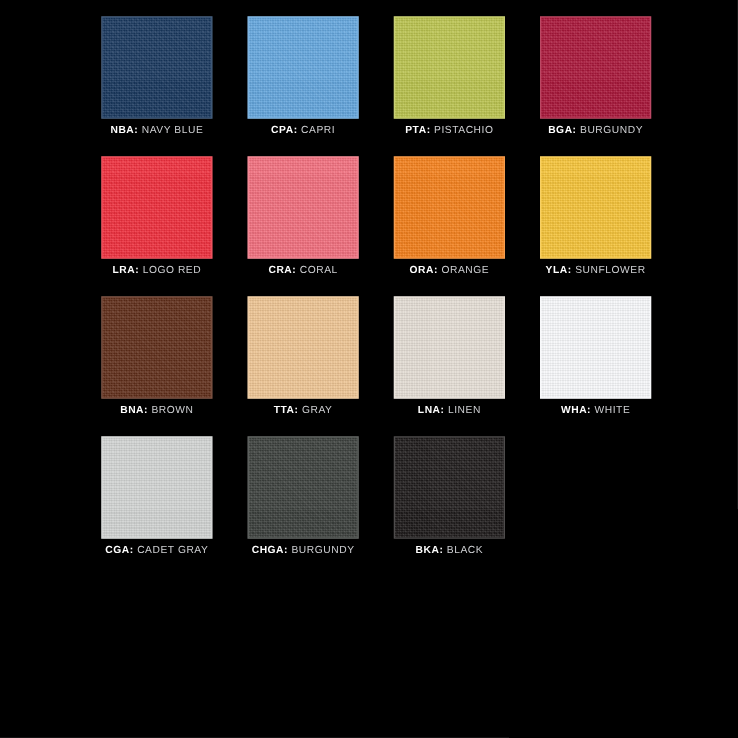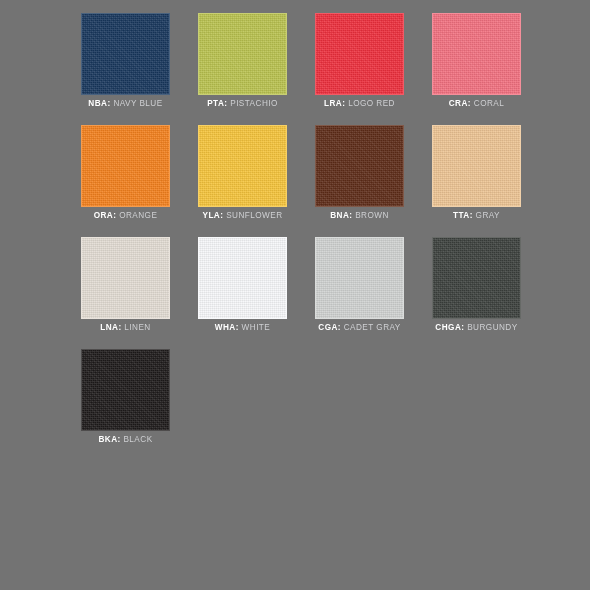--- a/index.html
+++ b/index.html
@@ -11,21 +11,21 @@
     height: 590px;
     background: #54565b;
     font-family: "Liberation Sans", sans-serif;
     overflow: hidden;
   }
 
   #swatch-sheet {
     position: relative;
     width: 590px;
     height: 590px;
-    background: #737373;
+    background: #000000;
     box-sizing: border-box;
   }
 
   .swatch-grid {
     position: absolute;
     left: 81px;
     top: 13px;
     width: 440px;
     display: grid;
     grid-template-columns: repeat(4, 89px);
@@ -104,22 +104,30 @@
 </head>
 <body>
 
 <div id="swatch-sheet">
   <div class="swatch-grid">
       <div class="swatch-cell">
         <div class="swatch-chip" style="background-color: rgb(23, 54, 92);"></div>
         <div class="swatch-label"><span class="code">NBA</span><span class="code">:</span> <span class="name">NAVY BLUE</span></div>
       </div>
       <div class="swatch-cell">
+        <div class="swatch-chip" style="background-color: rgb(100, 166, 221);"></div>
+        <div class="swatch-label"><span class="code">CPA</span><span class="code">:</span> <span class="name">CAPRI</span></div>
+      </div>
+      <div class="swatch-cell">
         <div class="swatch-chip" style="background-color: rgb(185, 194, 78);"></div>
         <div class="swatch-label"><span class="code">PTA</span><span class="code">:</span> <span class="name">PISTACHIO</span></div>
+      </div>
+      <div class="swatch-cell">
+        <div class="swatch-chip" style="background-color: rgb(169, 23, 58);"></div>
+        <div class="swatch-label"><span class="code">BGA</span><span class="code">:</span> <span class="name">BURGUNDY</span></div>
       </div>
       <div class="swatch-cell">
         <div class="swatch-chip" style="background-color: rgb(237, 46, 60);"></div>
         <div class="swatch-label"><span class="code">LRA</span><span class="code">:</span> <span class="name">LOGO RED</span></div>
       </div>
       <div class="swatch-cell">
         <div class="swatch-chip" style="background-color: rgb(242, 112, 127);"></div>
         <div class="swatch-label"><span class="code">CRA</span><span class="code">:</span> <span class="name">CORAL</span></div>
       </div>
       <div class="swatch-cell">

